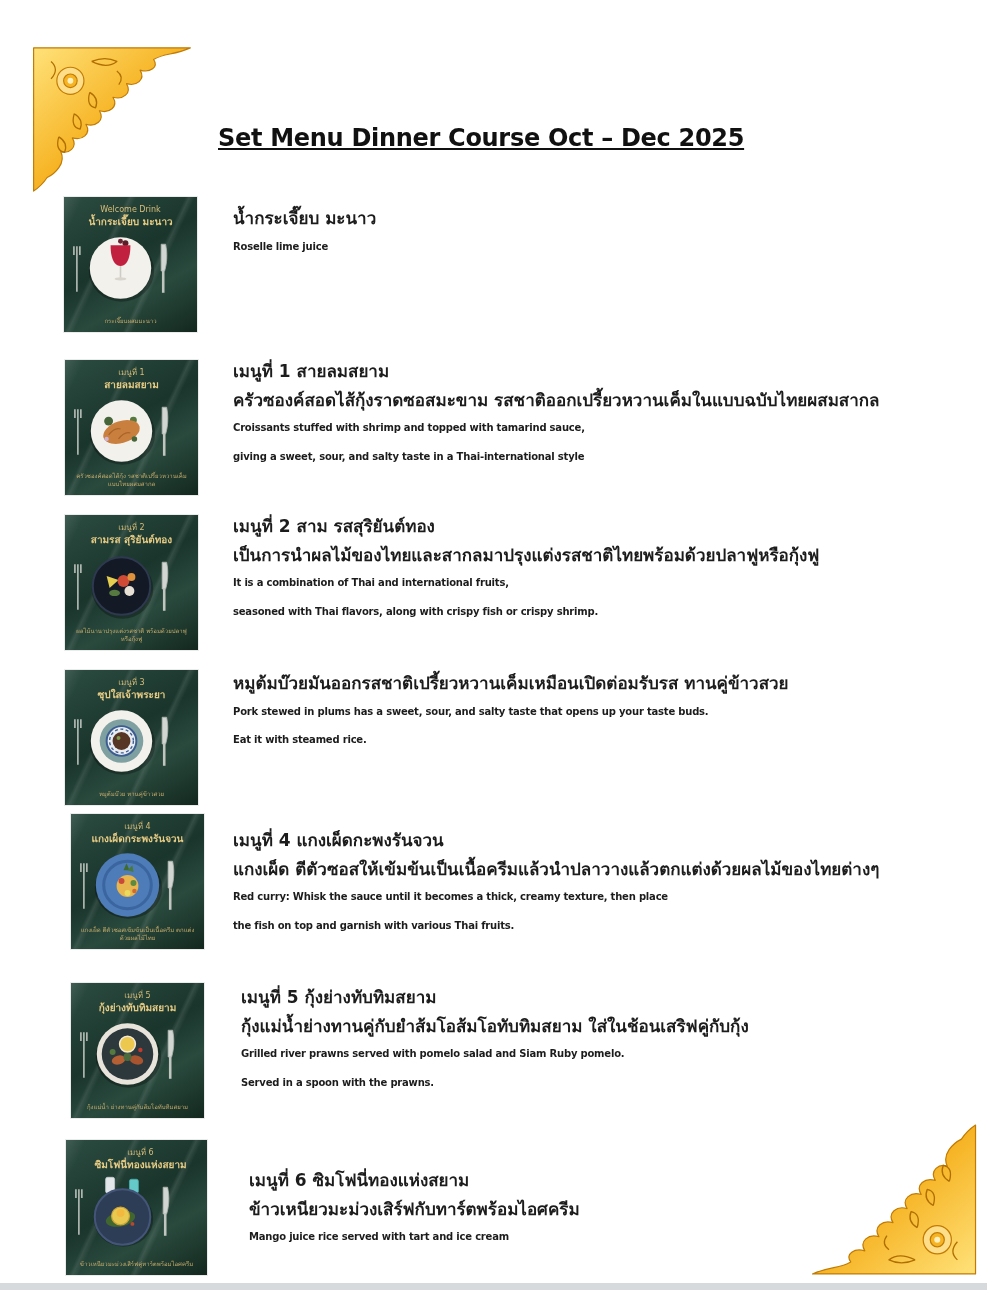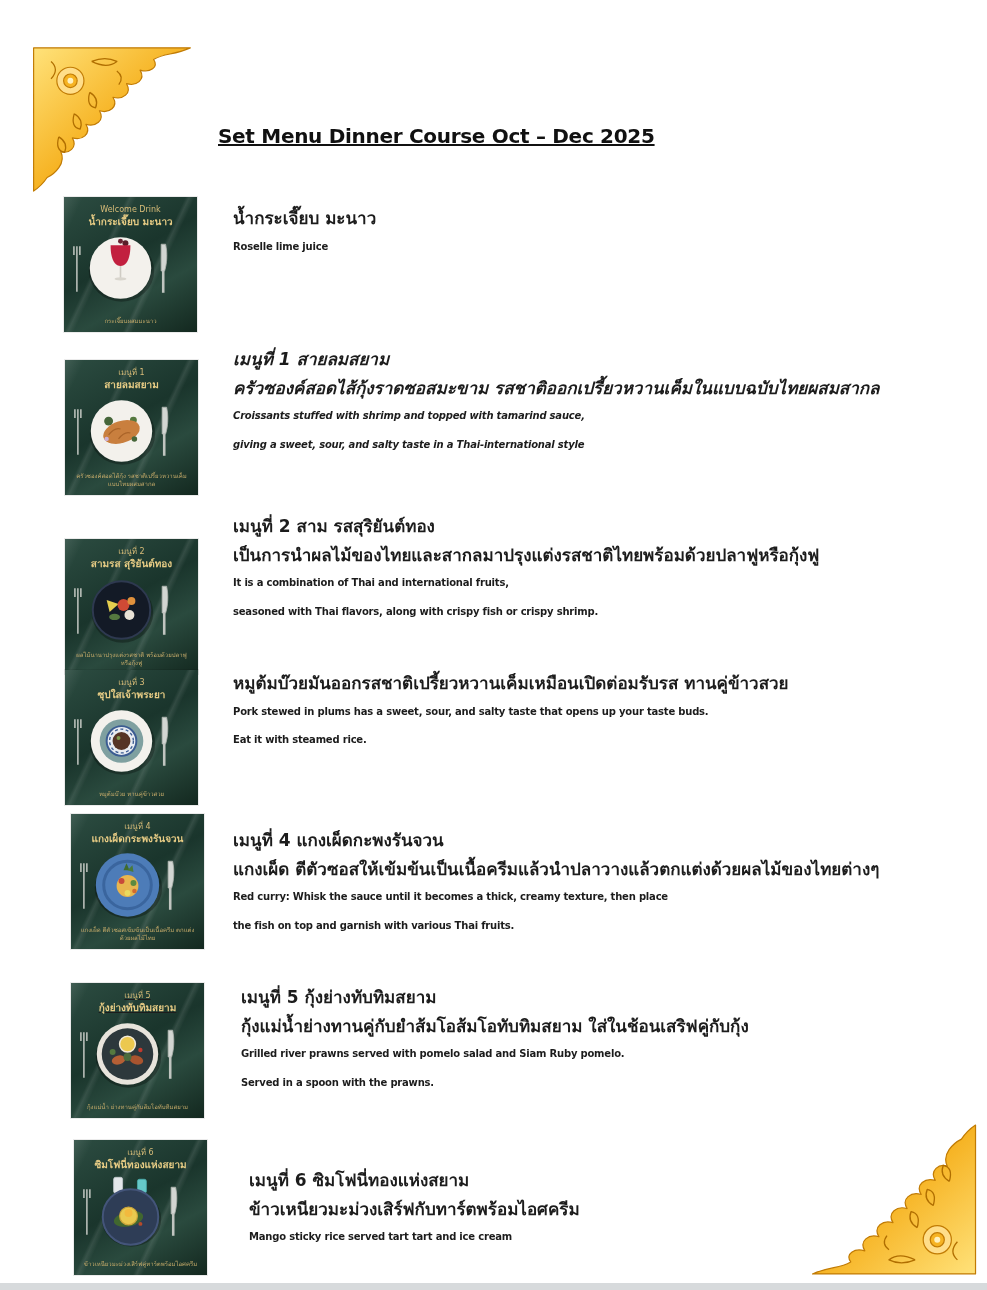--- a/index.html
+++ b/index.html
@@ -4,21 +4,21 @@
 <style>
   html,body{margin:0;padding:0;}
   body{
     width:987px;height:1290px;position:relative;background:#ffffff;
     font-family:"DejaVu Sans","Liberation Sans",sans-serif;color:#1c1c1c;
     overflow:hidden;
   }
   
   .page-title{
     position:absolute;left:218px;top:124px;
-    font-size:20px;font-weight:bold;letter-spacing:-0.3px;
+    font-size:24px;font-weight:bold;letter-spacing:-0.3px;
     text-decoration:underline;color:#111;white-space:nowrap;
   }
   
   .ornament{position:absolute;}
   .ornament-tl{left:28px;top:44px;width:168px;height:150px;}
   .ornament-br{left:801px;top:1122px;width:186px;height:156px;transform:rotate(180deg);}
   
   .bottom-bar{position:absolute;left:0;top:1283px;width:987px;height:7px;background:#d7dadc;}
   
   .card{
@@ -33,32 +33,32 @@
   }
   .card .h1{margin-top:8px;text-align:center;font-size:8px;line-height:10px;color:#d9bd79;}
   .card .h2{text-align:center;font-size:10px;line-height:13px;font-weight:bold;color:#e6cb84;}
   .card .cap{
     position:absolute;left:0;right:0;bottom:7px;padding:0 7px;
     text-align:center;font-size:6px;line-height:8px;color:#c9ad6b;
   }
   .scene{position:absolute;left:0;top:32px;width:113px;height:78px;}
   .c0{left:64px;top:197px;}
   .c1{left:65px;top:360px;}
-  .c2{left:65px;top:515px;margin-top:24px;}
+  .c2{left:65px;top:515px;}
   .c3{left:65px;top:670px;}
   .c4{left:71px;top:814px;}
-  .c5{left:71px;top:983px;text-decoration:underline;}
-  .c6{left:74px;top:1140px;}
+  .c5{left:71px;top:983px;}
+  .c6{left:66px;top:1140px;padding-left:8px;}
   
   .textblock{position:absolute;left:233px;width:720px;}
   .textblock p{margin:0;line-height:28.5px;white-space:nowrap;}
   .th{font-size:17px;font-weight:600;}
   .en{font-size:10px;font-weight:bold;letter-spacing:-0.2px;}
   .t0{top:204px;}
-  .t1{top:345px;font-style:italic;}
+  .t1{top:357px;}
   .t2{top:512px;}
   .t3{top:669px;}
   .t4{top:826px;}
   .t5{top:983px;margin-left:8px;}
   .t6{top:1166px;margin-left:16px;}
 </style>
 </head>
 <body>
 
 <div class="ornament ornament-tl">
@@ -323,16 +323,16 @@
 <div class="textblock t5">
   <p class="th">เมนูที่ 5 กุ้งย่างทับทิมสยาม</p>
   <p class="th">กุ้งแม่น้ำย่างทานคู่กับยำส้มโอส้มโอทับทิมสยาม ใส่ในช้อนเสริฟคู่กับกุ้ง</p>
   <p class="en">Grilled river prawns served with pomelo salad and Siam Ruby pomelo.</p>
   <p class="en">Served in a spoon with the prawns.</p>
 </div>
 
 <div class="textblock t6">
   <p class="th">เมนูที่ 6 ซิมโฟนี่ทองแห่งสยาม</p>
   <p class="th">ข้าวเหนียวมะม่วงเสิร์ฟกับทาร์ตพร้อมไอศครีม</p>
-  <p class="en">Mango sticky rice served tart tart and ice cream</p>
+  <p class="en">Mango juice rice served with tart and ice cream</p>
 </div>
 
 <div class="bottom-bar"></div>
 
 </body></html>

